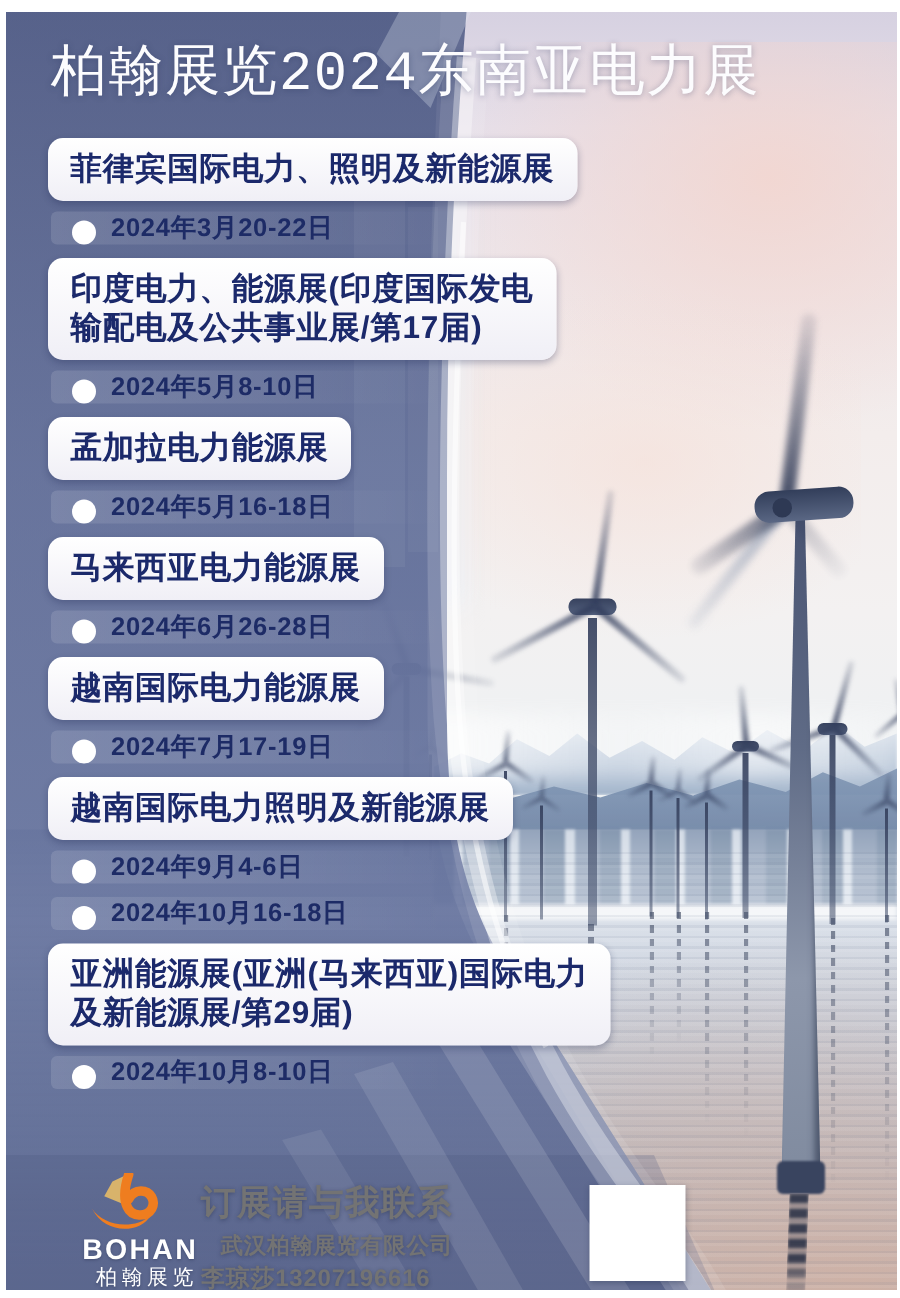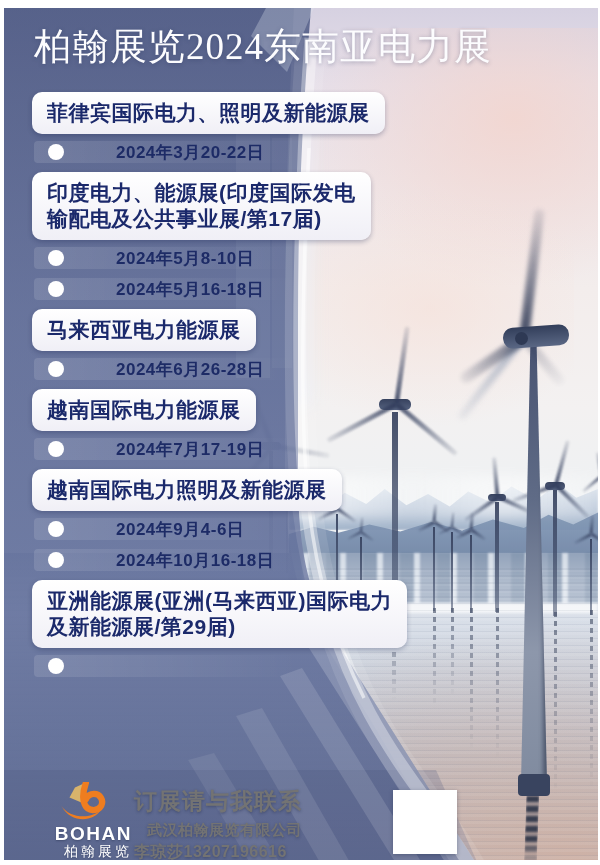--- a/index.html
+++ b/index.html
@@ -68,30 +68,30 @@
   .bt-b-dl{height:76px;width:11px;transform:rotate(56deg);opacity:.8;}
   .bt-b-lt{height:102px;width:8px;transform:rotate(38deg);filter:blur(2.5px);
        background:linear-gradient(rgba(162,172,190,.9),rgba(162,172,190,.15));}
   .bt-b-bk{height:60px;transform:rotate(320deg);opacity:.3;}
 
   
   .overlay{position:absolute;inset:0;z-index:8;}
 
   
   .content{position:absolute;inset:0;z-index:10;}
-  .title{margin:14px 0 0 30px;font-family:Liberation Serif, serif;font-weight:500;
+  .title{margin:14px 0 0 30px;font-family:Liberation Mono, monospace;font-weight:500;
        font-size:37px;letter-spacing:1px;color:#fcfcfe;text-shadow:0 1px 4px rgba(38,48,88,.35);}
   .list{margin:20px 0 0 28px;}
   .card{display:inline-block;white-space:pre-line;max-width:430px;
        font-size:21px;line-height:26px;font-weight:bold;letter-spacing:.5px;color:#1b296b;
        padding:8px 15px;border-radius:10px;margin-bottom:7px;
        background:linear-gradient(180deg,#ffffff,#f0eff6);
        box-shadow:0 2px 5px rgba(28,38,78,.3);}
-  .date{display:flex;align-items:center;height:22px;width:312px;margin:0 0 9px 2px;border-radius:4px;
-       background:linear-gradient(90deg,rgba(255,255,255,.12),rgba(255,255,255,0) 85%);gap:42px;}
+  .date{display:flex;align-items:flex-end;height:22px;width:312px;margin:0 0 9px 2px;border-radius:4px;
+       background:linear-gradient(90deg,rgba(255,255,255,.12),rgba(255,255,255,0) 85%);}
   .bullet{width:16px;height:16px;border-radius:50%;background:#ffffff;margin:0 10px 0 14px;flex:none;}
   .date span{font-size:17px;font-weight:bold;letter-spacing:.5px;color:#1d2b66;}
 
   
   .footer{position:absolute;left:0;right:0;bottom:0;height:80px;}
   .logo{position:absolute;left:32px;top:2px;width:96px;text-align:right;color:#fff;}
   .logo svg{display:block;margin:0 auto;}
   .logo-en{font-size:19px;font-weight:bold;letter-spacing:1.5px;line-height:19px;text-shadow:0 1px 2px rgba(30,40,70,.4);}
   .logo-cn{font-size:14px;letter-spacing:3px;line-height:17px;text-shadow:0 1px 2px rgba(30,40,70,.4);}
   .contact{position:absolute;left:130px;top:6px;color:#737373;text-shadow:0 1px 3px rgba(30,40,70,.45);}
@@ -255,20 +255,21 @@
       <div class="group">
         <div class="card">印度电力、能源展(印度国际发电
 输配电及公共事业展/第17届)</div>
         <div class="date">
           <i class="bullet"></i>
           <span>2024年5月8-10日</span>
         </div>
       </div>
 
       <div class="group">
+        <div class="card">孟加拉电力能源展</div>
         <div class="date">
           <i class="bullet"></i>
           <span>2024年5月16-18日</span>
         </div>
       </div>
 
       <div class="group">
         <div class="card">马来西亚电力能源展</div>
         <div class="date">
           <i class="bullet"></i>
@@ -297,20 +298,21 @@
           <i class="bullet"></i>
           <span>2024年10月16-18日</span>
         </div>
       </div>
 
       <div class="group">
         <div class="card">亚洲能源展(亚洲(马来西亚)国际电力
 及新能源展/第29届)</div>
         <div class="date">
           <i class="bullet"></i>
+          <span>2024年10月8-10日</span>
         </div>
       </div>
 
     </div>
 
     <div class="footer">
       <div class="logo">
         <svg width="58" height="42" viewBox="0 0 64 46">
           <path d="M22 6 L33 1 L33 24 L16 17 Z" fill="#d8b36b"></path>
           <path d="M34 1 C31 10 30 19 33 25 C36 32 47 33 51 26 C54 20 50 13 43 13 C39 13 36 15 34 19" stroke="#ef7d1f" stroke-width="7" fill="none" stroke-linecap="round"></path>

